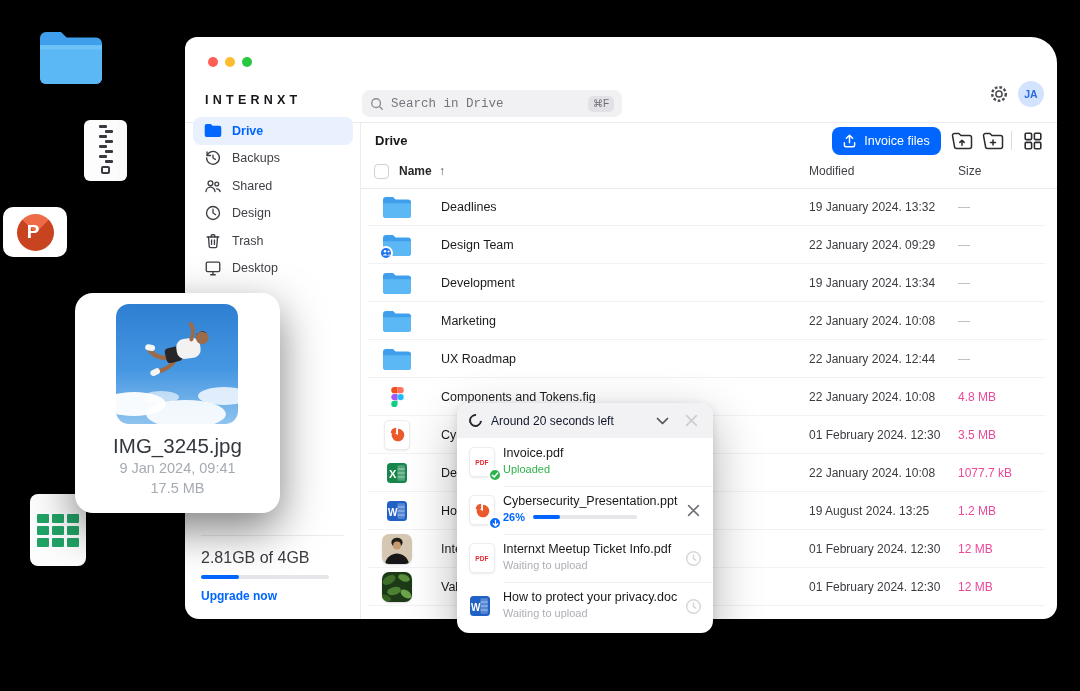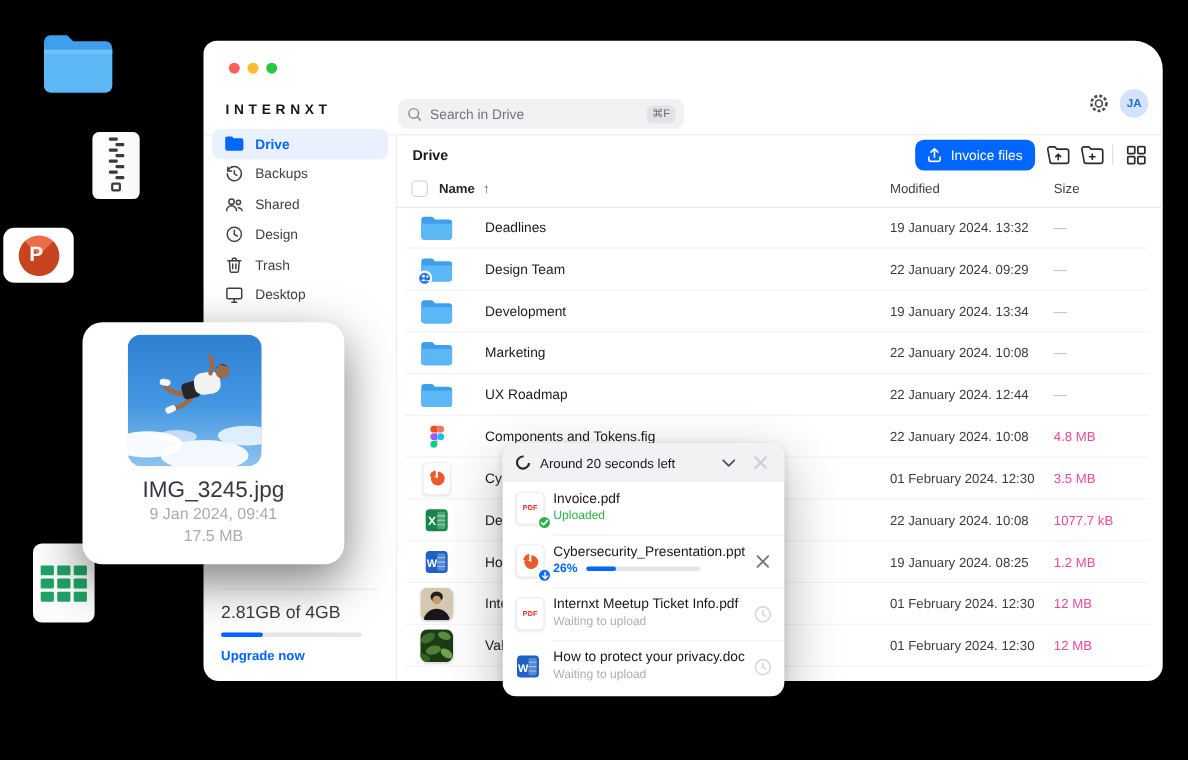--- a/index.html
+++ b/index.html
@@ -15,21 +15,21 @@
   .dot { width:10px; height:10px; border-radius:50%; }
 
   .topbar-divider { position:absolute; top:85px; left:0; right:0; height:1px; background:#ececef; }
   .v-divider { position:absolute; left:175px; top:86px; bottom:0; width:1px; background:#ececef; }
 
   .logo { position:absolute; left:20px; top:56px; font-size:12.5px; font-weight:800;
     letter-spacing:.34em; color:#17171b; }
   .searchbar { position:absolute; left:177px; top:53px; width:260px; height:27px;
     background:#f1f1f3; border-radius:8px; display:flex; align-items:center; padding:0 8px; gap:7px; }
   .searchbar input { border:none; background:transparent; outline:none; flex:1;
-    font-size:12.5px; color:#3f3f46; font-family:Liberation Sans, sans-serif; }
+    font-size:12.5px; color:#3f3f46; font-family:Liberation Mono, monospace; }
   .searchbar input::placeholder { color:#73737c; }
   .kbd { background:#e2e2e6; border-radius:5px; font-size:10px; color:#6b6b74; padding:2.5px 5px; }
   .gear { position:absolute; left:804px; top:47px; width:20px; height:20px; cursor:pointer; }
   .avatar { position:absolute; left:833px; top:44px; width:26px; height:26px; border-radius:50%;
     background:#d3e2fd; color:#2b6bde; font-size:10.5px; font-weight:700;
     display:flex; align-items:center; justify-content:center; }
 
   
   .side-nav { position:absolute; left:8px; top:80px; width:160px; }
   .side-item { height:27.5px; display:flex; align-items:center; gap:10px; padding:0 10px;
@@ -125,21 +125,21 @@
     background:conic-gradient(from -45deg, #ED6C47 0 90deg, #C8431F 90deg 360deg);
     display:flex; align-items:center; justify-content:center; }
   .ppt-logo span { color:#fff; font-size:19px; font-weight:700; transform:translateX(-2px); }
   .icon-sheet { left:30px; top:494px; width:56px; height:72px; background:#fdfdfd; border-radius:8px;
     z-index:15; box-shadow:0 5px 16px rgba(0,0,0,.45);
     display:flex; align-items:center; justify-content:center; }
   .sheet-grid { display:grid; grid-template-columns:repeat(3,12px); grid-auto-rows:9px; gap:3px; }
   .sheet-cell { background:#21A366; border-radius:1px; }
 
   
-  .img-card { left:75px; top:293px; width:238px; height:220px; background:#fff; border-radius:18px;
+  .img-card { left:75px; top:293px; width:205px; height:220px; background:#fff; border-radius:18px;
     z-index:20; box-shadow:0 16px 44px rgba(0,0,0,.5); text-align:center; }
   .img-photo { position:absolute; left:41px; top:11px; width:122px; height:120px; border-radius:13px; overflow:hidden; }
   .img-name { position:absolute; left:0; right:0; top:141px; font-size:20.5px; color:#33383f; }
   .img-date { position:absolute; left:0; right:0; top:167px; font-size:14.5px; color:#a6abb3; }
   .img-size { position:absolute; left:0; right:0; top:187px; font-size:14.5px; color:#a6abb3; }
 </style>
 </head>
 <body>
 
 <div class="stage">
@@ -477,21 +477,21 @@
             <span style="display:flex">
               <svg width="22" height="22" viewBox="0 0 22 22">
                 <rect x="1" y="1" width="20" height="20" rx="3.5" fill="#2160C4"></rect>
                 <rect x="11.5" y="3.2" width="7.3" height="15.6" rx="1" fill="#fff" opacity="0.25"></rect>
                 <path d="M11.5 7h7.3M11.5 11h7.3M11.5 15h7.3" stroke="#fff" stroke-width="1" opacity="0.5"></path>
                 <text x="2" y="15.5" font-size="10" font-weight="bold" fill="#fff" font-family="Liberation Sans, sans-serif">W</text>
               </svg>
             </span>
           </span>
           <span class="cell-name">How</span>
-          <span class="cell-mod">19 January 2024. 08:25</span>
+          <span class="cell-mod">19 August 2024. 13:25</span>
           <span class="cell-size">1.2 MB</span>
         </div>
         <div class="row">
           <span class="cell-icon">
             <span class="thumb"><svg width="30" height="30" viewBox="0 0 30 30">
                 <rect width="30" height="30" fill="#D6C7B2"></rect>
                 <ellipse cx="15" cy="8.5" rx="5.6" ry="4.8" fill="#241E1B"></ellipse>
                 <circle cx="15" cy="11.5" r="3.9" fill="#C79A6F"></circle>
                 <path d="M3 30c1-7 7-10.5 12-10.5S26 23 27 30z" fill="#17171A"></path>
               </svg></span>

